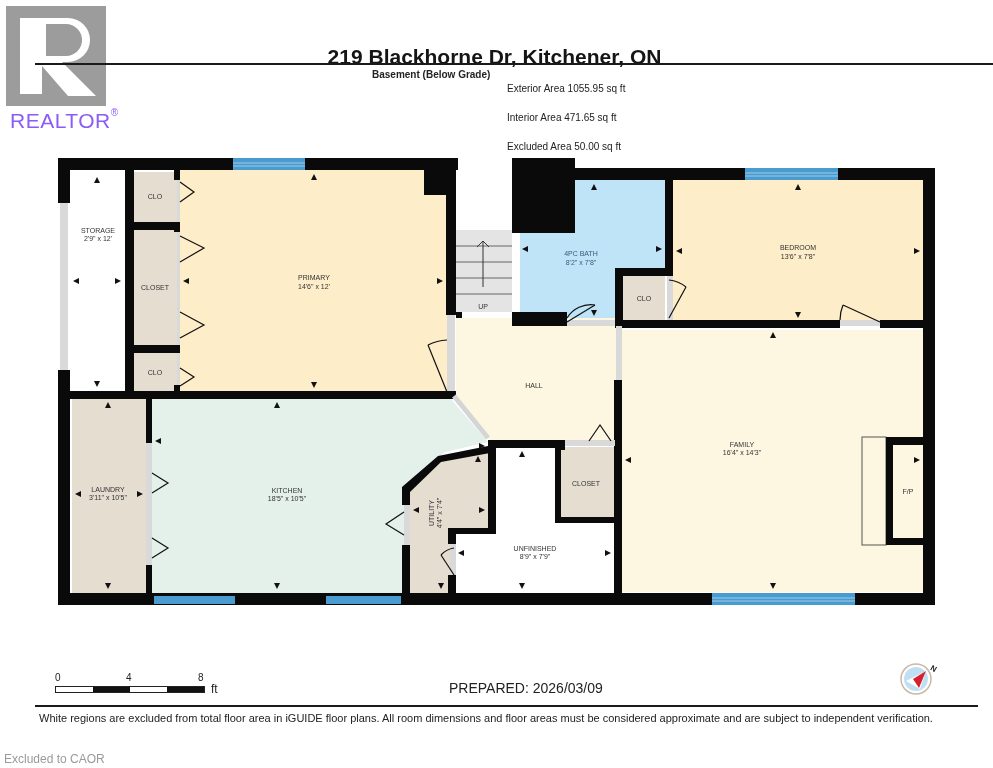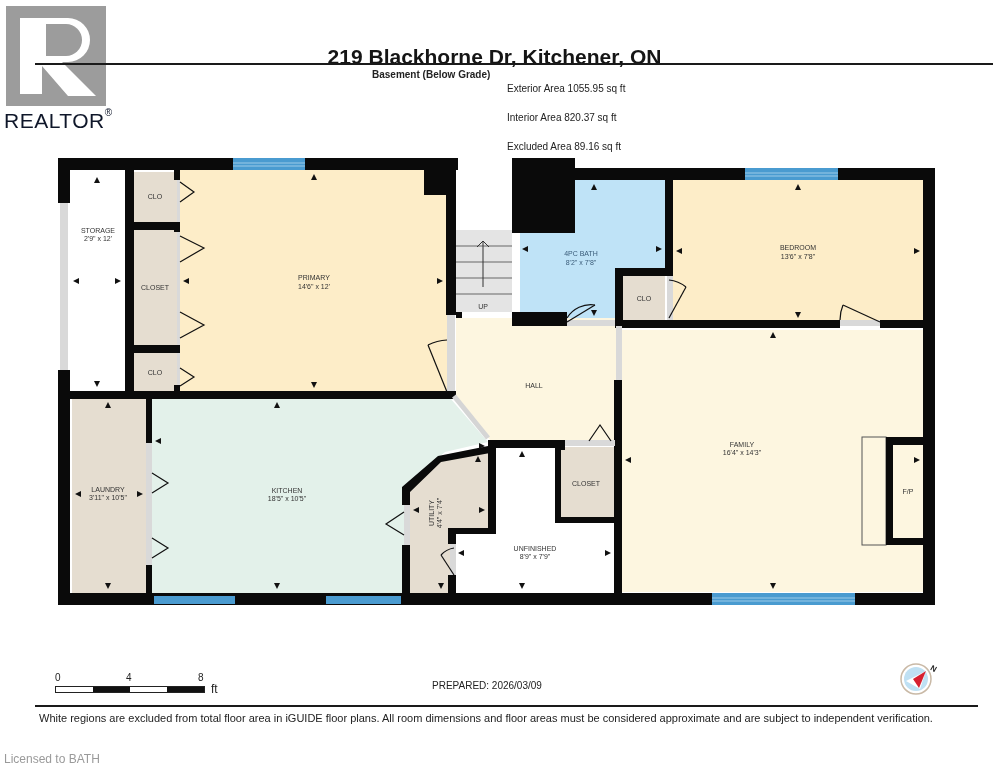--- a/index.html
+++ b/index.html
@@ -1,35 +1,35 @@
 <!DOCTYPE html>
 <html><head>
 <meta charset="utf-8">
 <style>
   html, body { margin:0; padding:0; background:#ffffff; }
   body { width:993px; height:768px; position:relative; overflow:hidden; font-family:"Liberation Sans", sans-serif; color:#111; }
   .logo { position:absolute; left:6px; top:6px; width:100px; height:100px; background:#9c9c9c; }
   .logo svg { display:block; }
-  .logo-text { position:absolute; left:4px; top:109px; font-size:21px; letter-spacing:0.5px; color:#0f172a; font-family:"Liberation Sans", sans-serif; }
+  .logo-text { position:absolute; left:10px; top:109px; font-size:21px; letter-spacing:0.5px; color:#8b5cf6; font-family:"Liberation Sans", sans-serif; }
   .logo-text sup { font-size:10px; vertical-align:top; position:relative; top:-2px; }
   .title { position:absolute; left:0; width:993px; top:33px; text-align:center; font-size:21px; font-weight:bold; color:#151515; padding-left:8px;margin-top:12px; }
   .title span { position:relative; left:-10px; }
   .title-rule { position:absolute; left:35px; right:0; top:63px; height:2px; background:#1a1a1a; }
   .subtitle { position:absolute; left:372px; top:69px; font-size:10px; font-weight:bold; color:#222; }
   .areas { position:absolute; left:507px; top:69px; font-size:10px; color:#222; line-height:18px; }
   .areas div { height:18px;margin-top:11px; }
   .plan { position:absolute; left:0; top:0; }
   .rlabel { font-family:"Liberation Sans", sans-serif; font-size:7px; fill:#333; text-anchor:middle; }
   .scale { position:absolute; left:55px; top:672px; }
   .scale .nums { position:relative; height:12px; font-size:10px; color:#222; }
   .scale .nums span { position:absolute; top:0; }
   .scale .bar { display:flex; margin-top:2px; height:5px; width:148px; border:1px solid #222; }
   .scale .bar div { flex:1; }
   .scale .unit { position:absolute; left:156px; top:10px; font-size:12px; color:#222; }
-  .prepared { position:absolute; left:432px; top:680px; font-size:10px; color:#222; }
+  .prepared { position:absolute; left:449px; top:680px; font-size:14px; color:#222; }
   .compass { position:absolute; left:899px; top:660px; }
   .footer-rule { position:absolute; left:35px; right:15px; top:705px; height:2px; background:#1a1a1a; }
   .disclaimer { position:absolute; left:39px; top:712px; font-size:11px; color:#222; }
   .licensed { position:absolute; left:4px; top:752px; font-size:12px; color:#9a9a9a; }
 </style>
 </head>
 <body>
 
 <div class="logo">
   <svg width="100" height="100" viewBox="0 0 100 100">
@@ -39,22 +39,22 @@
     <path d="M40 18 H60 A16 16 0 0 1 60 50 H40 Z" fill="#9c9c9c"></path>
   </svg>
 </div>
 <div class="logo-text"><span>REALTOR</span><sup>®</sup></div>
 
 <div class="title"><span>219 Blackhorne Dr, Kitchener, ON</span></div>
 <div class="title-rule"></div>
 <div class="subtitle">Basement (Below Grade)</div>
 <div class="areas">
   <div>Exterior Area 1055.95 sq ft</div>
-  <div>Interior Area 820.37 sq ft</div>
-  <div>Excluded Area 89.16 sq ft</div>
+  <div>Interior Area 471.65 sq ft</div>
+  <div>Excluded Area 50.00 sq ft</div>
 </div>
 
 <svg class="plan" width="993" height="768" viewBox="0 0 993 768">
 
   <g>
     <rect x="70" y="170" width="55" height="222" fill="#ffffff"></rect>
     <rect x="134" y="172" width="43" height="50" fill="#e5ddd0"></rect>
     <rect x="134" y="230" width="43" height="115" fill="#e5ddd0"></rect>
     <rect x="134" y="353" width="43" height="38" fill="#e5ddd0"></rect>
     <path d="M180 170 H424 V195 H450 V392 H180 Z" fill="#fdedc8"></path>
@@ -282,13 +282,13 @@
     <circle cx="17" cy="19" r="15" fill="#ffffff" stroke="#c9b9a6" stroke-width="1.5"></circle>
     <circle cx="17" cy="19" r="12" fill="#bfe0f3"></circle>
     <polygon points="7,21 27,11 21,29" fill="#ffffff"></polygon>
     <polygon points="14,19 27,11 20,28" fill="#d62030"></polygon>
     <text x="32" y="11" font-size="8" font-weight="bold" fill="#222" font-family="Liberation Sans, sans-serif" transform="rotate(30 34 8)">N</text>
   </svg>
 </div>
 
 <div class="footer-rule"></div>
 <div class="disclaimer">White regions are excluded from total floor area in iGUIDE floor plans. All room dimensions and floor areas must be considered approximate and are subject to independent verification.</div>
-<div class="licensed">Licensed to BATH</div>
+<div class="licensed">Excluded to CAOR</div>
 
 </body></html>

